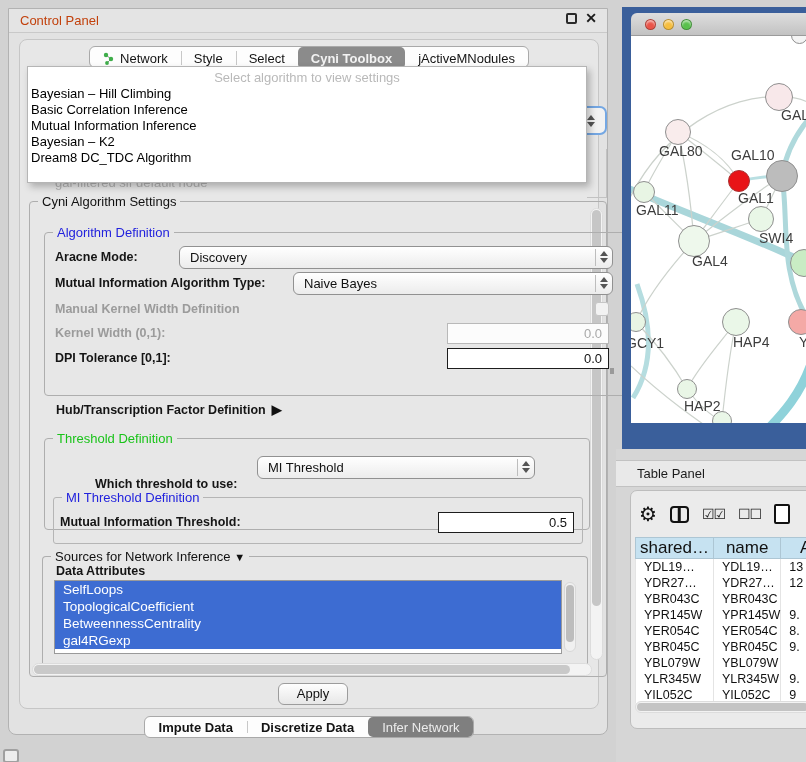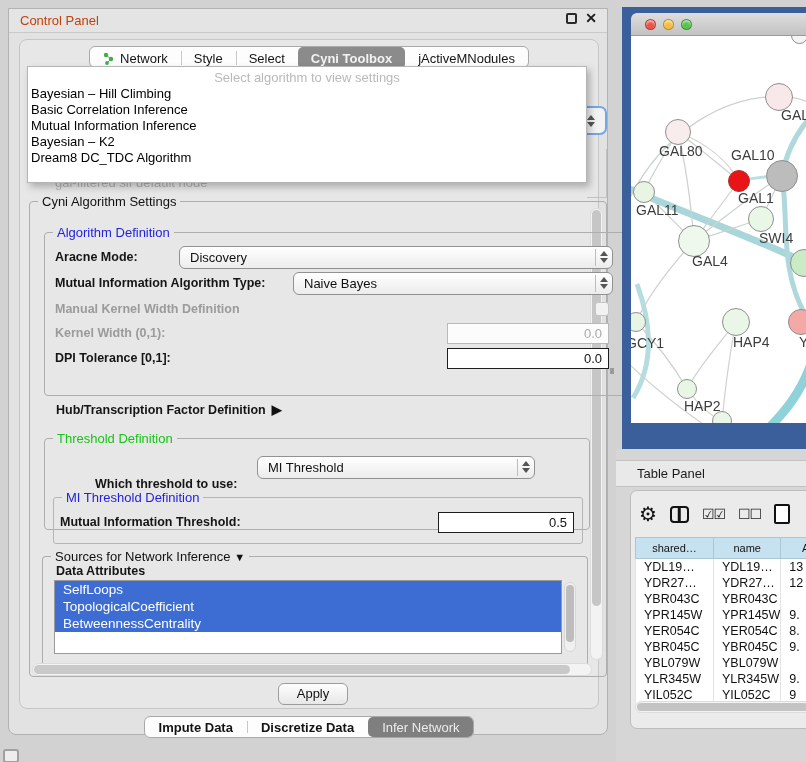--- a/index.html
+++ b/index.html
@@ -124,21 +124,21 @@
   .tp-title { font-size:13px; color:#1c1c1c; padding-left:21px; }
   .tp-body { position:absolute; left:14px; top:41px; width:200px; height:239px; background:#ebebeb;
     border:1px solid #bdbdbd; border-radius:7px; }
   .tp-toolbar { position:absolute; left:8px; top:8px; right:0; height:30px; display:flex; align-items:center; gap:13px; }
   .gear { font-size:20px; color:#111; line-height:20px; }
   .split-ic { width:19px; height:17px; border:2.5px solid #111; border-radius:4px; position:relative; }
   .split-ic::after { content:""; position:absolute; left:50%; top:0; bottom:0; width:2.5px; background:#111; transform:translateX(-50%); }
   .cb-pair { font-size:14px; color:#222; letter-spacing:-1px; }
   .doc-ic { width:16px; height:20px; border:2.5px solid #111; border-radius:2px; position:relative; background:#fff; }
   .tp-table { position:absolute; left:4px; top:46px; width:196px; border-collapse:collapse; background:#fff; }
-  .tp-table th { background:#c6e2f1; border:1px solid #adc6d4; font-size:11px; font-weight:normal; color:#111;
+  .tp-table th { background:#c6e2f1; border:1px solid #adc6d4; font-size:17px; font-weight:normal; color:#111;
     height:21px; text-align:center; }
   .tp-table td { font-size:12.5px; color:#111; height:16px; padding:0 0 0 8px; white-space:nowrap; border-left:1px solid #e4e4e4; }
   .tp-hscroll { position:absolute; left:4px; top:210px; width:192px; height:12px; background:#f3f3f3; border:1px solid #ddd; border-radius:6px; }
   .tp-hscroll .thumb { position:absolute; top:1px; bottom:1px; left:1px; width:90%; background:#c4c4c4; border-radius:5px; }
 
   .splitter-dot { position:absolute; left:610px; top:368px; width:4px; height:6px; background:#9a9a9a; }
   .mini-restore { position:absolute; left:3px; top:749px; width:16px; height:14px; border:2px solid #a0a0a0;
     border-radius:3px; background:#ededed; }
 </style>
 </head>
@@ -281,20 +281,21 @@
       </div>
 
       <div class="gbox src-box">
         <span class="gbox-legend"><span>Sources for Network Inference</span> <span style="font-size:11px;">▼</span></span>
       </div>
       <div class="attr-label">Data Attributes</div>
       <div class="attr-list">
         <div class="attr-item">SelfLoops</div>
         <div class="attr-item">TopologicalCoefficient</div>
         <div class="attr-item">BetweennessCentrality</div>
+        <div class="attr-item">gal4RGexp</div>
       </div>
       <div class="list-vscroll">
           <div class="thumb"></div>
         </div>
 
       <div class="hscroll">
           <div class="thumb"></div>
         </div>
     </div>
 

